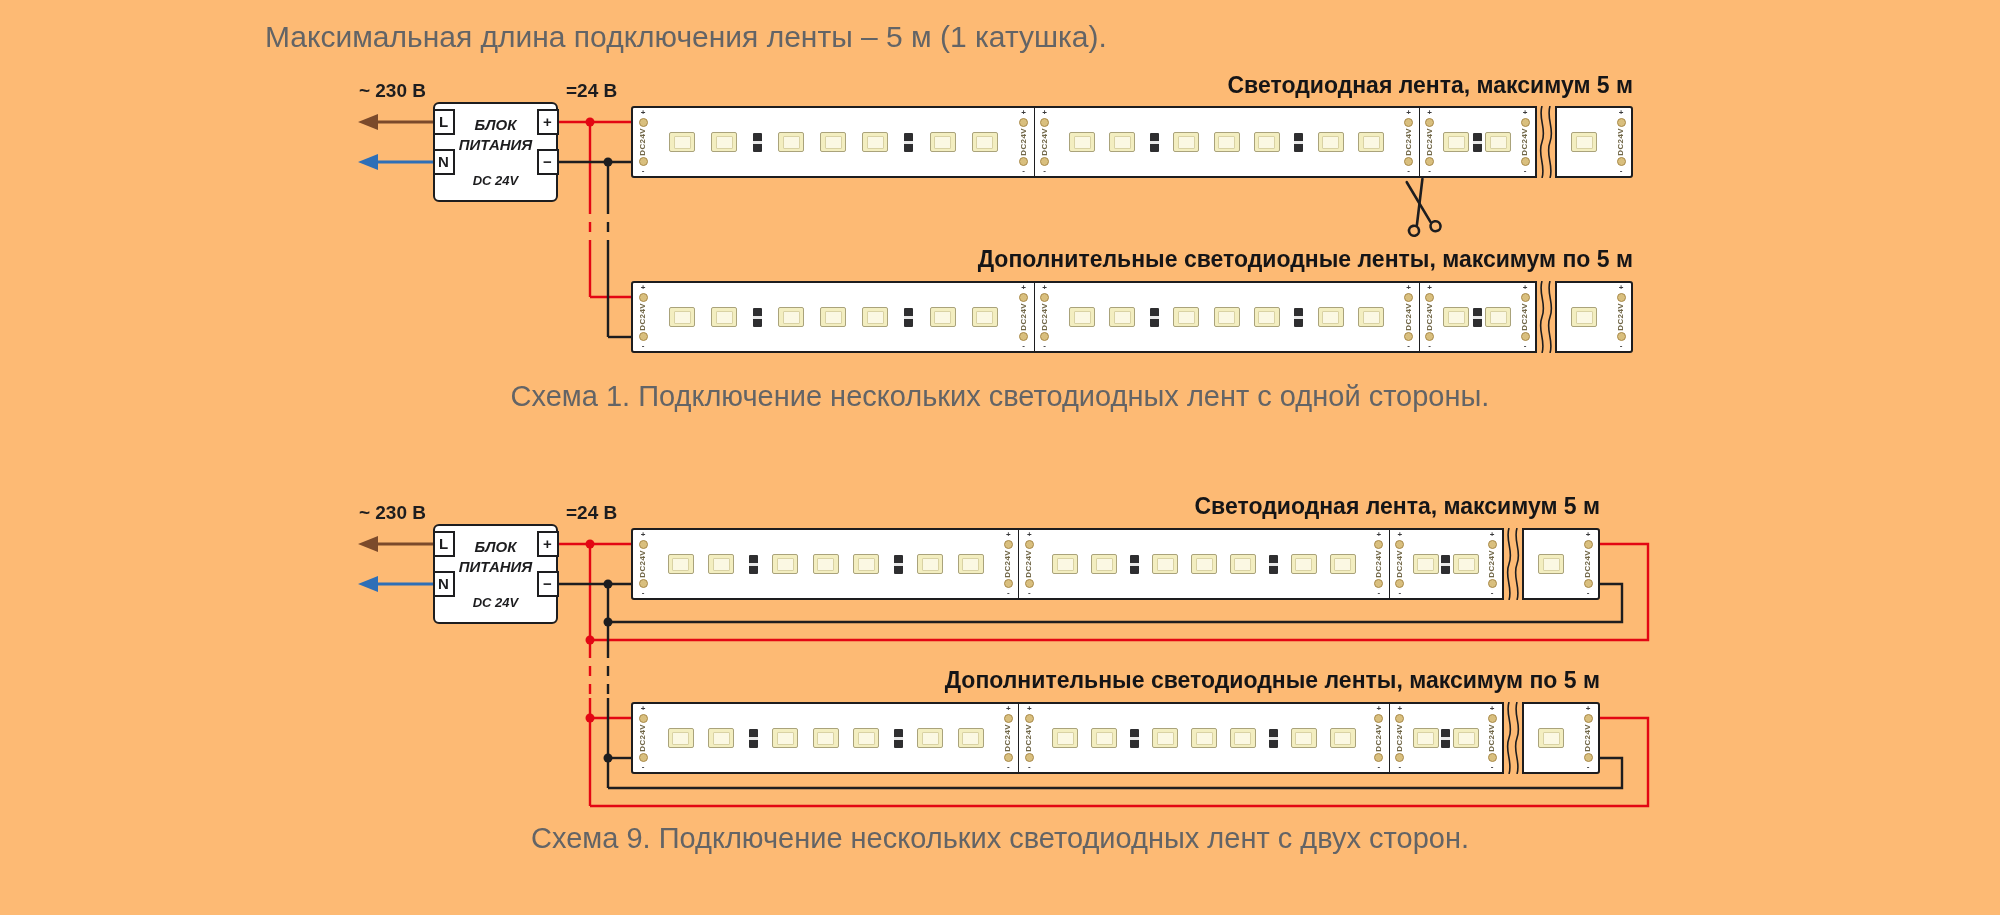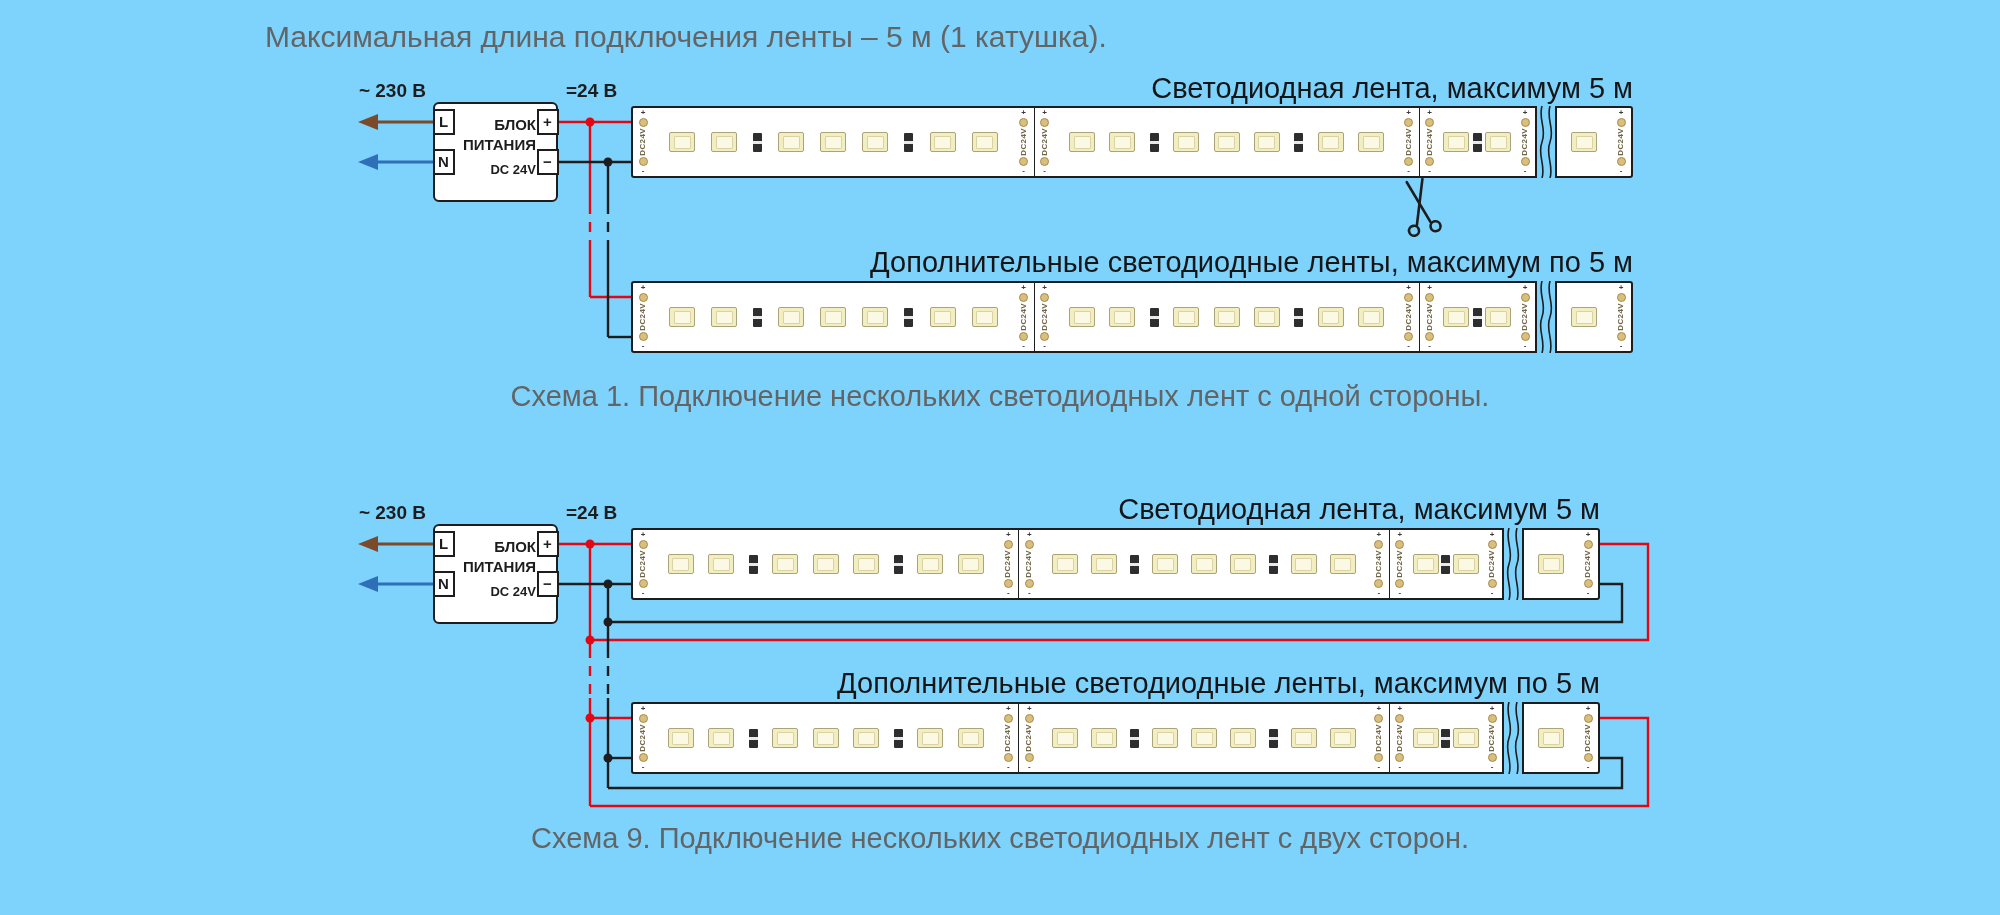--- a/index.html
+++ b/index.html
@@ -2,46 +2,46 @@
 <html lang="ru" style="--red: #e30613; --blk: #1d1d1f; --brown: #7b4a2b; --blue: #2e6fb7; --pad: #d9bf7e; --padring: #a88a4a; --led: #f3eec0; --ledb: #aaa37b; --res: #2e2e30; --gray: #636466; --dark: #1d1d1f;"><head>
 <meta charset="utf-8">
 <style>
   :root{
     --red:#e30613; --blk:#1d1d1f; --brown:#7b4a2b; --blue:#2e6fb7;
     --pad:#d9bf7e; --padring:#a88a4a; --led:#f3eec0; --ledb:#aaa37b;
     --res:#2e2e30; --gray:#636466; --dark:#1d1d1f;
   }
   html,body{margin:0;padding:0;background:#fff;}
   .canvas{
-    position:relative; width:2000px; height:915px; background:#7dd3fc; overflow:hidden;
+    position:relative; width:2000px; height:915px; background:#fdba74; overflow:hidden;
     font-family:"Liberation Sans", sans-serif; color:var(--dark);
   }
   .title{position:absolute; left:265px; top:20px; font-size:30px; color:var(--gray); white-space:nowrap;}
   .wires{position:absolute; left:0; top:0; pointer-events:none;}
 
   
   .psu{position:absolute; width:125px; height:100px; box-sizing:border-box;
        border:2.5px solid var(--blk); border-radius:6px; background:#fff;}
   #psu1{left:433px; top:102px;} #psu2{left:433px; top:524px;}
   .term{position:absolute; width:22px; height:26px; box-sizing:border-box; background:#fff;
         border:2px solid var(--blk); display:flex; align-items:center; justify-content:center;
         font-weight:700; font-size:15px; line-height:1;}
   .term-l{left:-2.5px; top:4.5px;} .term-n{left:-2.5px; top:44.5px;}
   .term-plus{right:-2.5px; top:4.5px;} .term-minus{right:-2.5px; top:44.5px;}
-  .psu-name{position:absolute; left:20px; right:20px; top:11px; text-align:right;
-            font-weight:700; font-size:15px; line-height:20px;}
-  .psu-dc{font-size:13px; margin-top:5px; font-weight:700;}
+  .psu-name{position:absolute; left:20px; right:20px; top:11px; text-align:center;
+            font-weight:700; font-size:15px; line-height:20px;font-style:italic;}
+  .psu-dc{font-size:13px; margin-top:16px; font-weight:700;}
 
   .io-label{position:absolute; font-weight:700; font-size:19px; color:var(--dark); white-space:nowrap;}
   #in1{left:330px; top:80px; width:96px; text-align:right;}
   #out1{left:566px; top:80px;}
   #in2{left:330px; top:502px; width:96px; text-align:right;}
   #out2{left:566px; top:502px;}
 
-  .strip-label{position:absolute; font-weight:400; font-size:29px; color:#151517; white-space:nowrap;}
+  .strip-label{position:absolute; font-weight:700; font-size:23px; color:#151517; white-space:nowrap;}
   #lbl-s1a{right:367px; top:72px;}  #lbl-s1b{right:367px; top:246px;}
   #lbl-s2a{right:400px; top:493px;} #lbl-s2b{right:400px; top:667px;}
 
   .caption{position:absolute; left:0; width:2000px; text-align:center; font-size:29px; color:var(--gray);}
   #cap1{top:380px;} #cap2{top:822px;} #note2{top:858px;}
 
   
   .led-strip{position:absolute; display:flex; align-items:stretch;}
   #s1-strip1{left:631px; top:106px; width:1002px; height:72px;}
   #s1-strip2{left:631px; top:281px; width:1002px; height:72px;}

